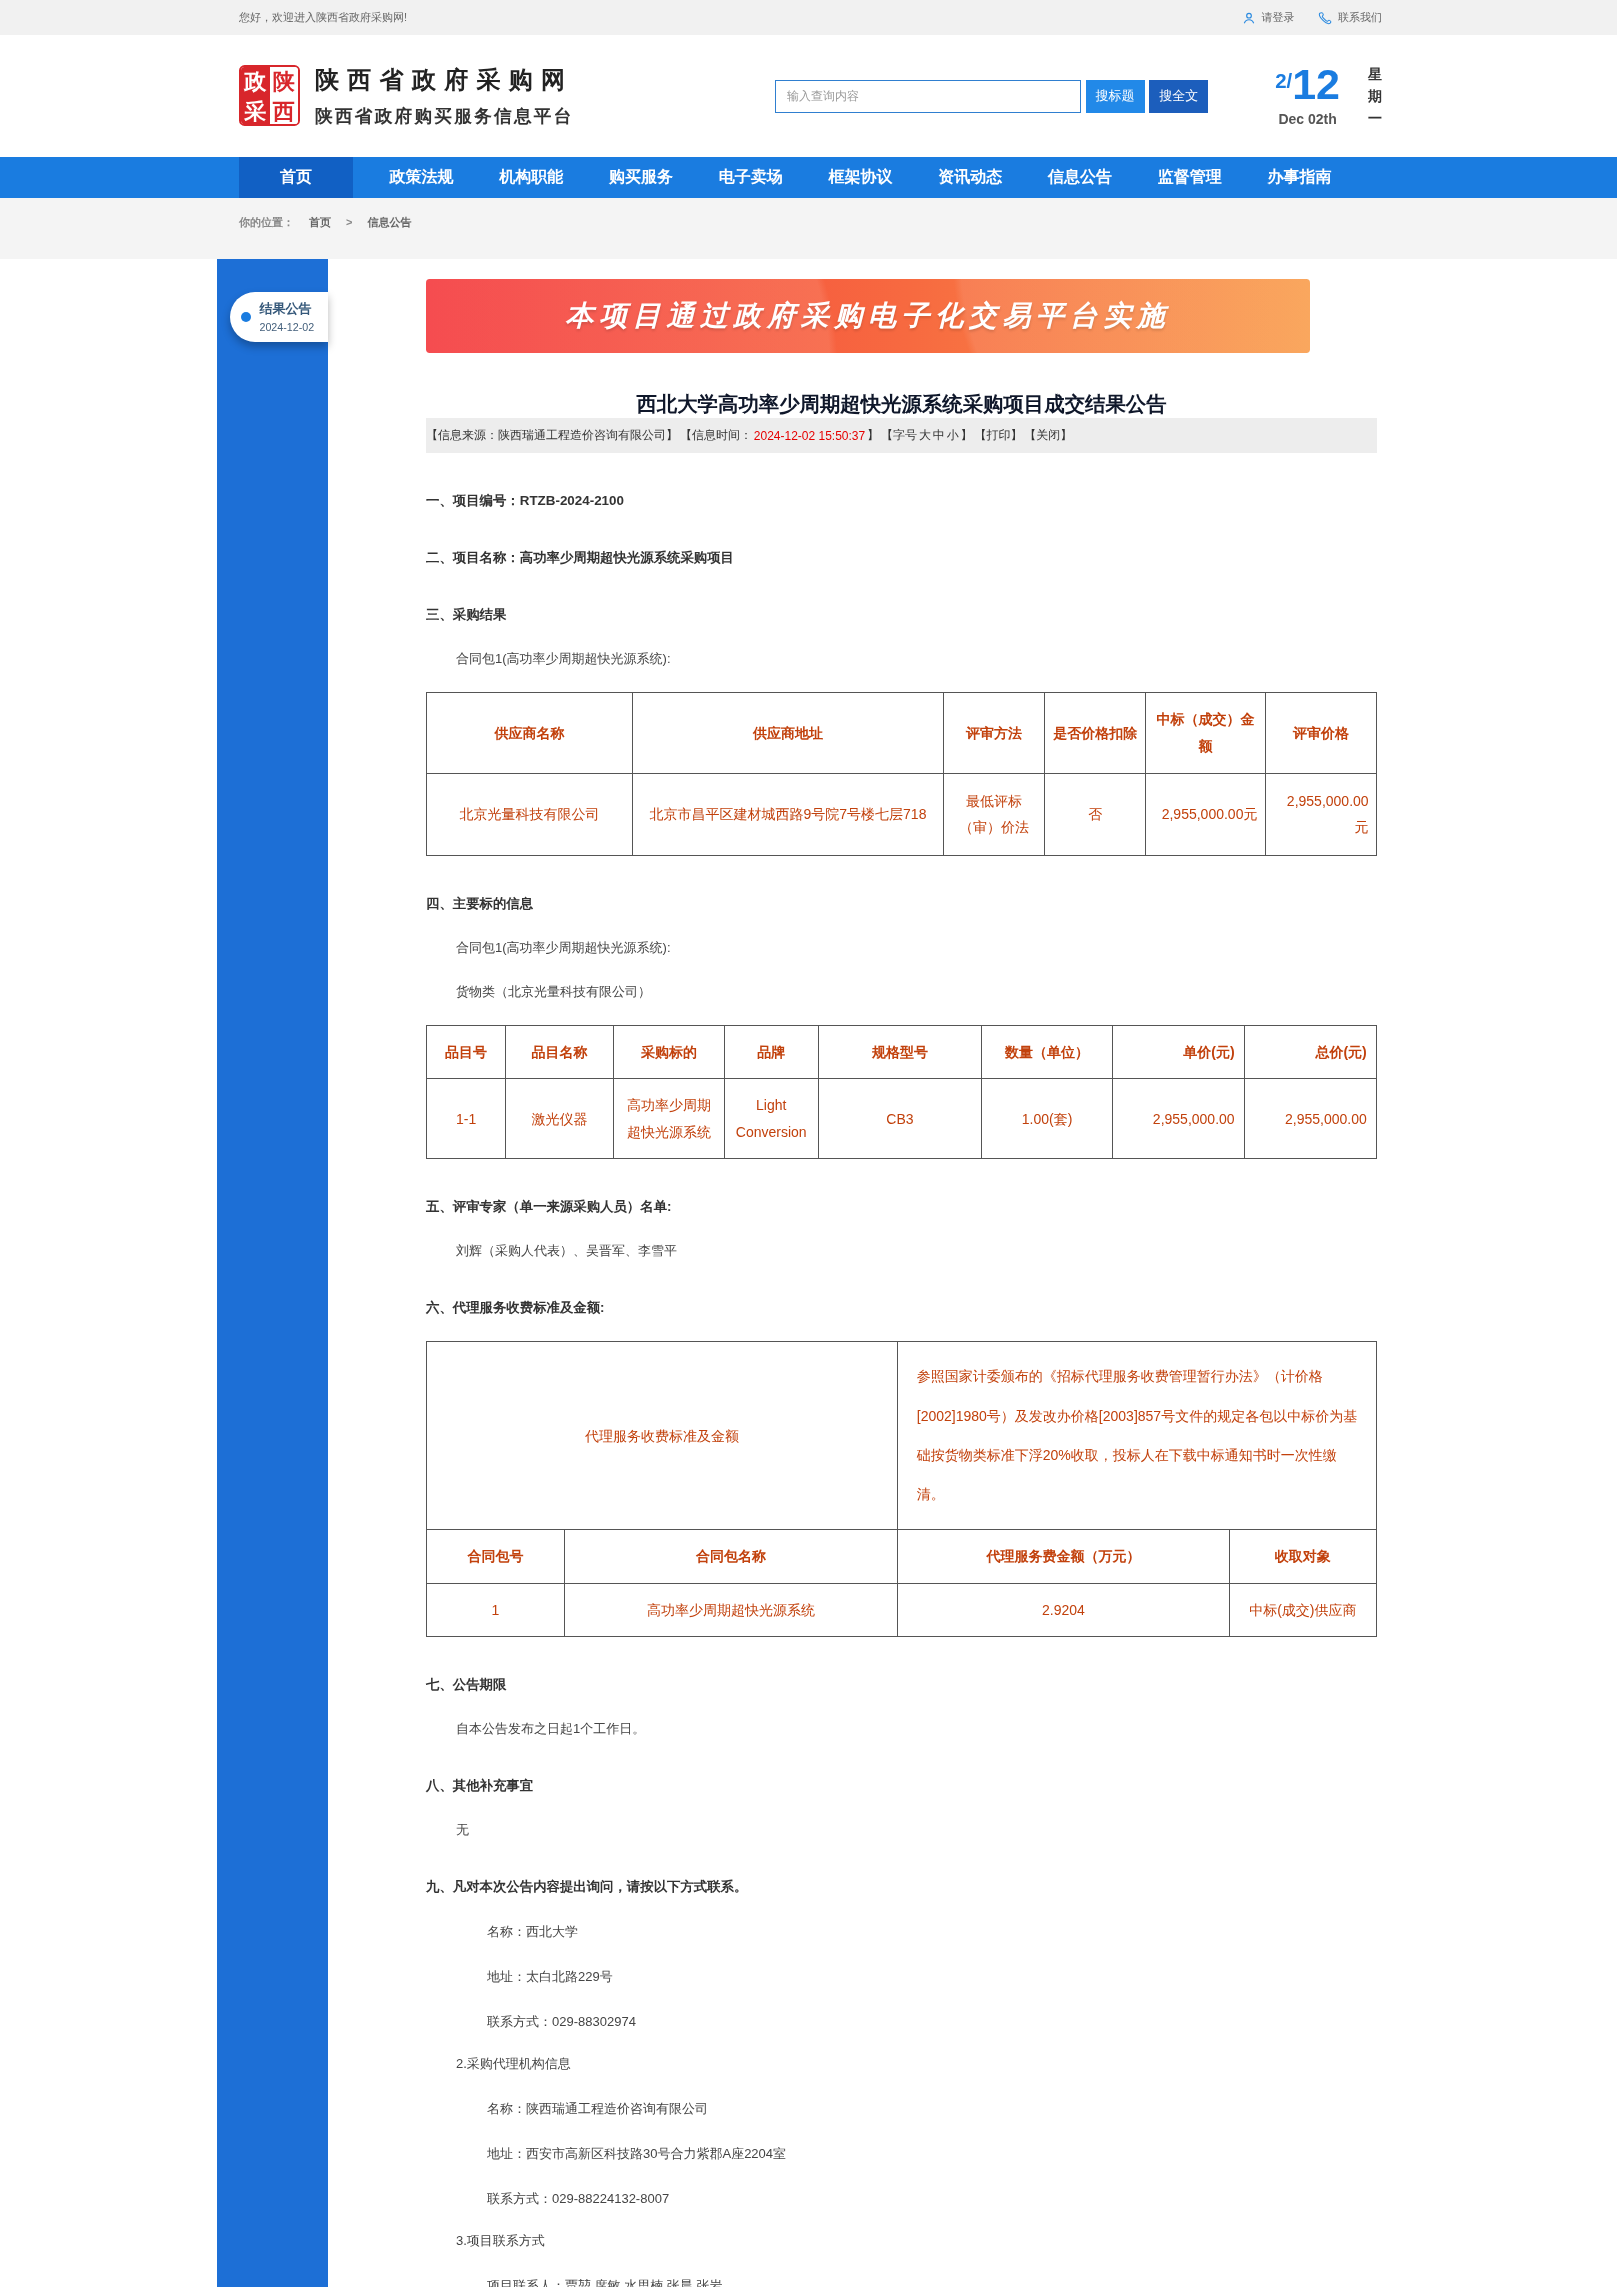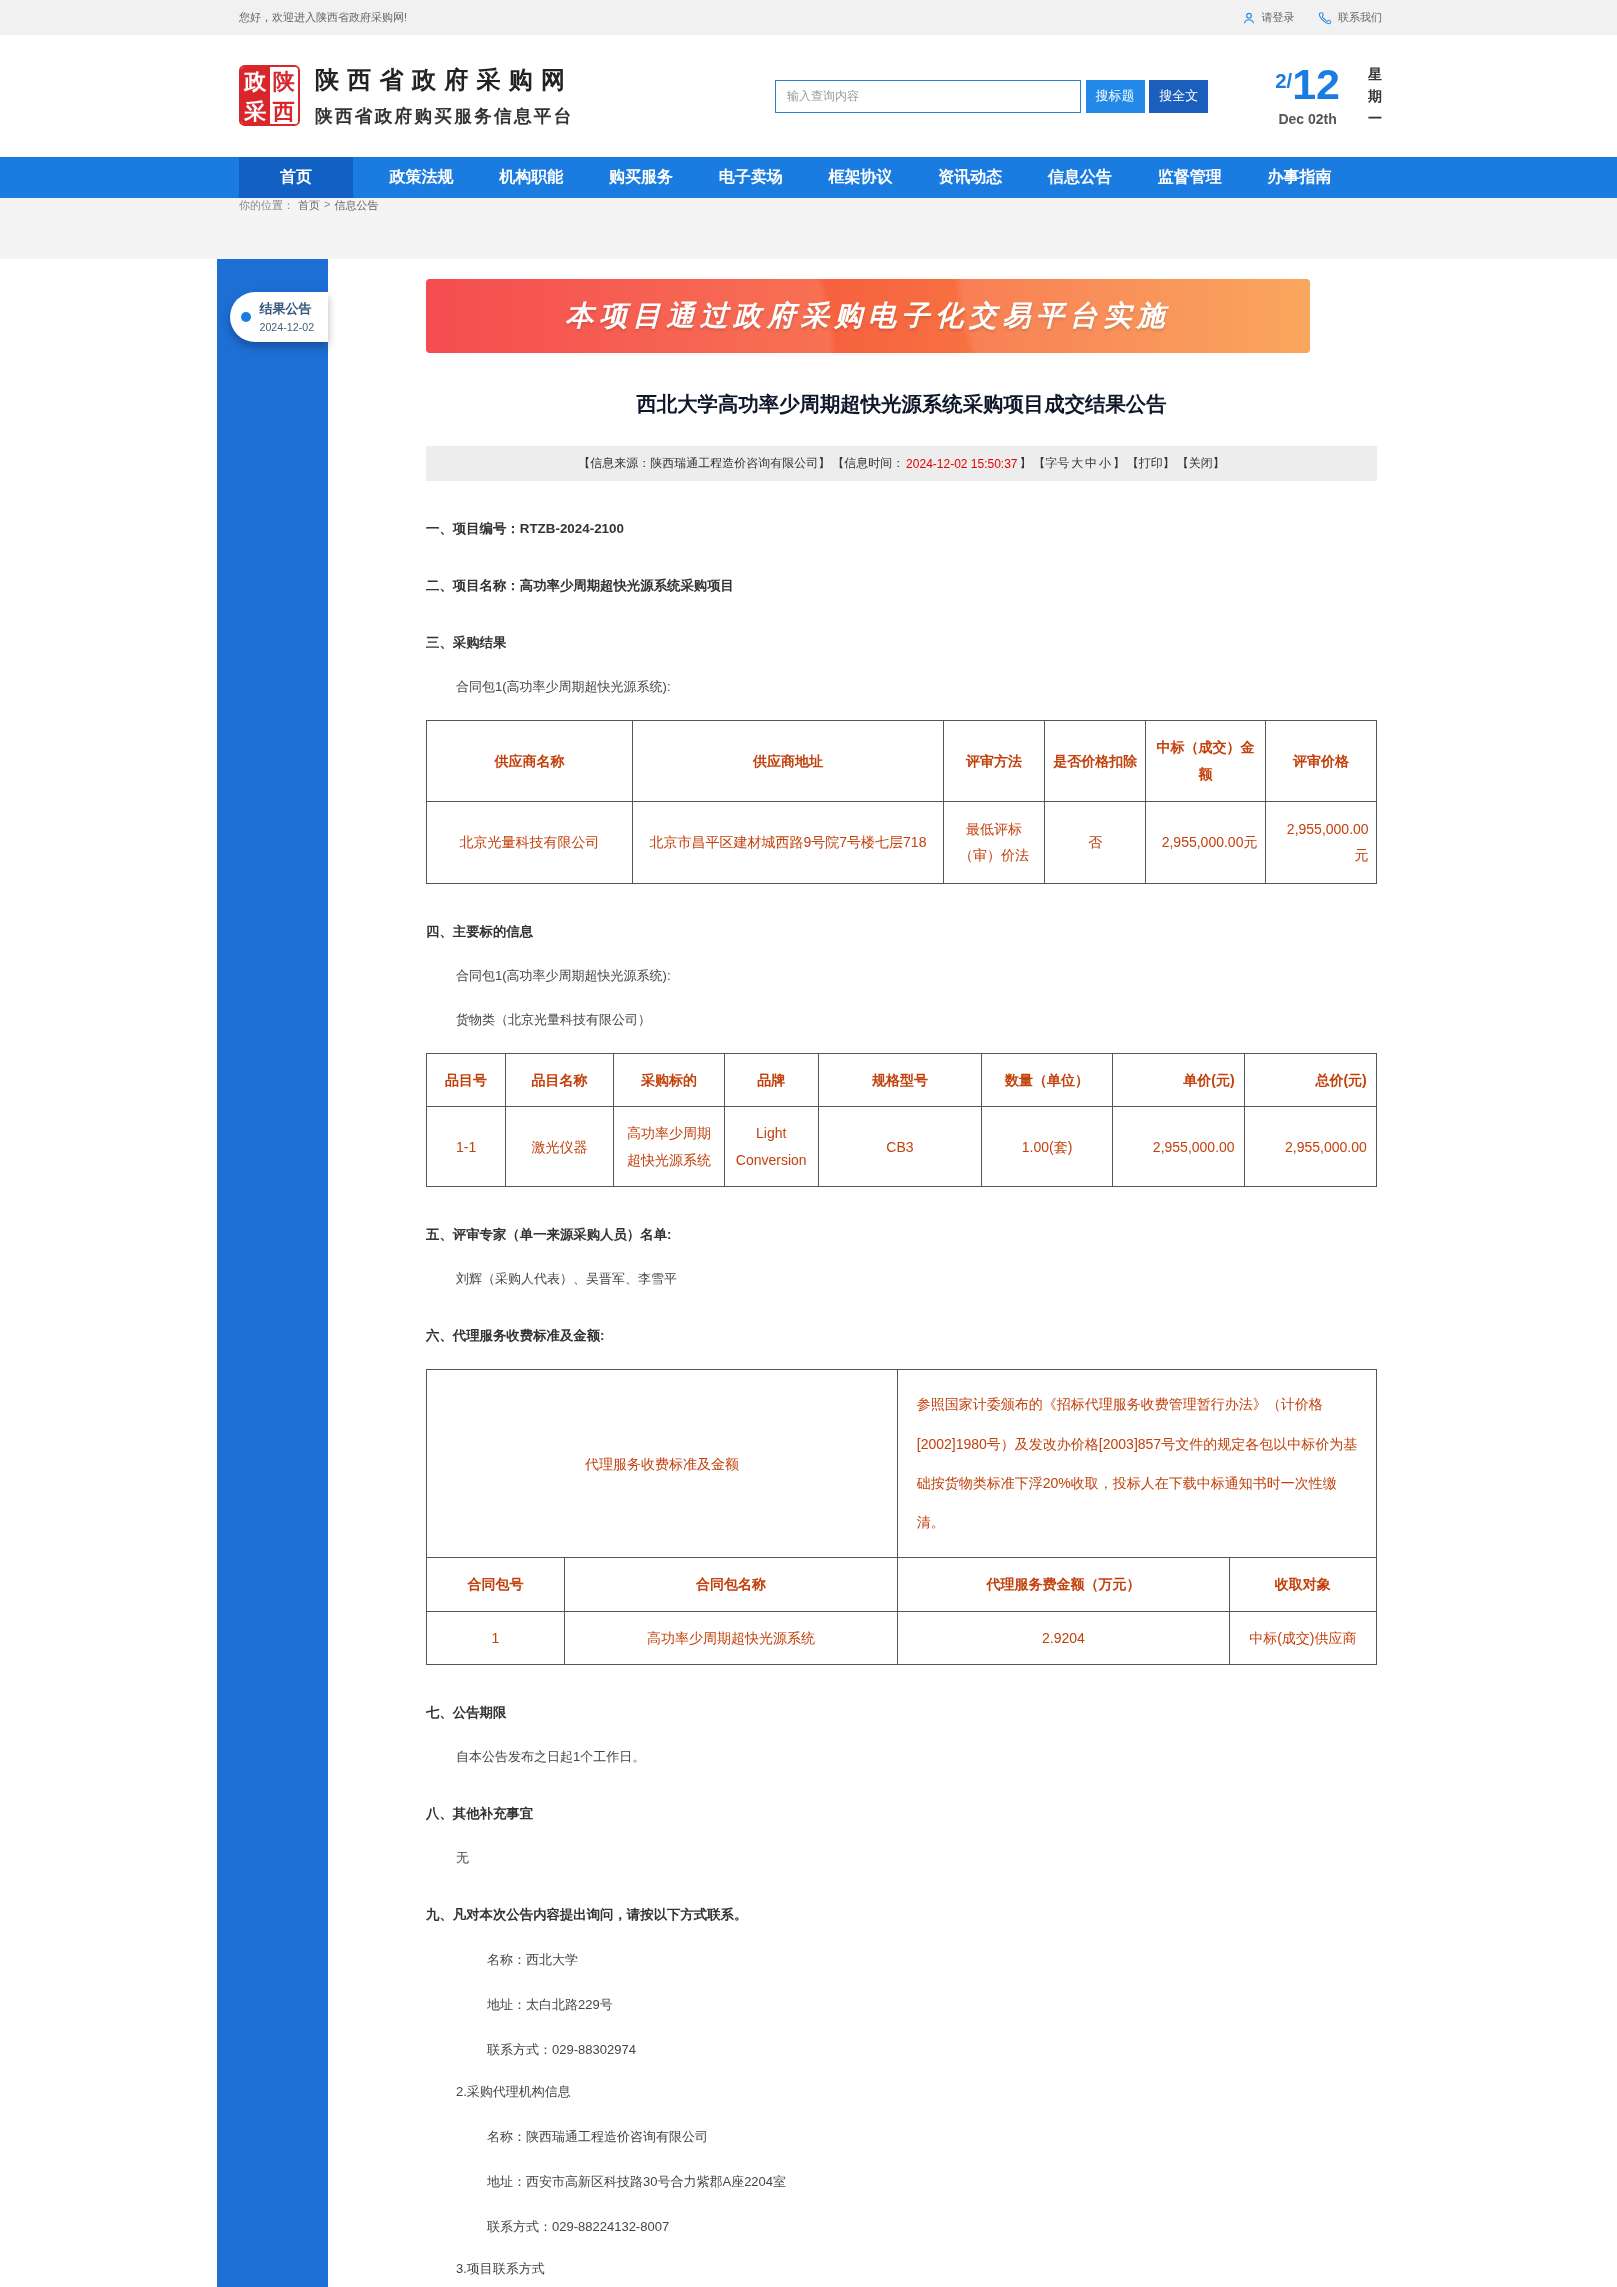--- a/index.html
+++ b/index.html
@@ -46,21 +46,21 @@
 
   
   .nav { background: #1a7ce0; height: 41px; }
   .nav-inner { display: flex; align-items: stretch; justify-content: space-between; height: 41px; padding-right: 134px; }
   .nav-item { display: flex; align-items: center; color: #fff; font-size: 16px; font-weight: bold;
               padding: 0 9.3px; cursor: pointer; white-space: nowrap; }
   .nav-item.active { background: #1160c4; padding: 0 41px; }
 
   
   .crumb-band { background: #f4f4f4; height: 61px; }
-  .crumb { display: flex; height: 48px; font-size: 11px; color: #888; gap: 4px; }
+  .crumb { display: flex; align-items: center; height: 48px; font-size: 11px; color: #888; gap: 15px; font-weight: bold; }
   .crumb a { color: #666; text-decoration: none; cursor: pointer; }
 
   
   .content-wrap { display: flex; width: 1258px; margin-left: 217px; background: #fff; }
   .sidebar { width: 111px; background: #1d6fd6; flex-shrink: 0; }
   .side-tab { margin-top: 33px; margin-left: 13px; height: 50px; background: #fff;
               border-radius: 25px 0 0 25px; display: flex; align-items: center; gap: 8.3px;
               padding-left: 11px; box-shadow: 0 4.6px 8.3px rgba(0,0,0,.28); cursor: pointer; }
   .side-dot { width: 10.2px; height: 10.2px; border-radius: 50%; background: #1a7ce0; flex-shrink: 0; }
   .side-tab-title { font-size: 13px; font-weight: bold; color: #35587a; line-height: 1.3; }
@@ -69,22 +69,22 @@
   .article { flex: 1; padding: 18.6px 98px 65px 98px; }
   .banner { width: 884px; height: 74px; margin-top: 1.9px; border-radius: 3.7px;
             background:
               radial-gradient(circle at 12% 120%, rgba(255,255,255,.10) 0 38%, transparent 39%),
               radial-gradient(circle at 92% -30%, rgba(255,255,255,.10) 0 34%, transparent 35%),
               linear-gradient(90deg, #f4383c 0%, #f76a40 55%, #f99d4c 100%);
             display: flex; align-items: center; justify-content: center; }
   .banner-text { color: #fff; font-size: 28px; font-weight: bold; font-style: italic;
                  letter-spacing: 5.6px; text-shadow: 0 1.9px 2.8px rgba(0,0,0,.15); }
   .article-title { text-align: center; font-size: 20.4px; font-weight: bold; color: #0f172a; margin-top: 37px; }
-  .info-bar { margin-top: 28px; background: #ededed; height: 35px; display: flex; align-items: center;
-              justify-content: center; font-size: 12px; color: #333; gap: 1.9px; white-space: nowrap; }
+  .info-bar { background: #ededed; height: 35px; display: flex; align-items: center;
+              font-size: 12px; color: #333; gap: 1.9px; white-space: nowrap; }
   .info-bar .time-red { color: #e60000; }
   .info-bar .ctrl { cursor: pointer; }
 
   .sec-h { margin-top: 39px; font-size: 13.4px; font-weight: bold; color: #333; }
   .sec-p { margin-top: 26px; padding-left: 30px; font-size: 13px; color: #444; }
   .contact-title { margin-top: 24px; padding-left: 30px; font-size: 13px; color: #444; }
   .contact-line { margin-top: 27px; padding-left: 61px; font-size: 13px; color: #444; }
 
   table.gov { width: 100%; border-collapse: collapse; margin-top: 24px; }
   table.gov th, table.gov td { border: 0.9px solid #555; font-size: 14px; color: #c2410c;

